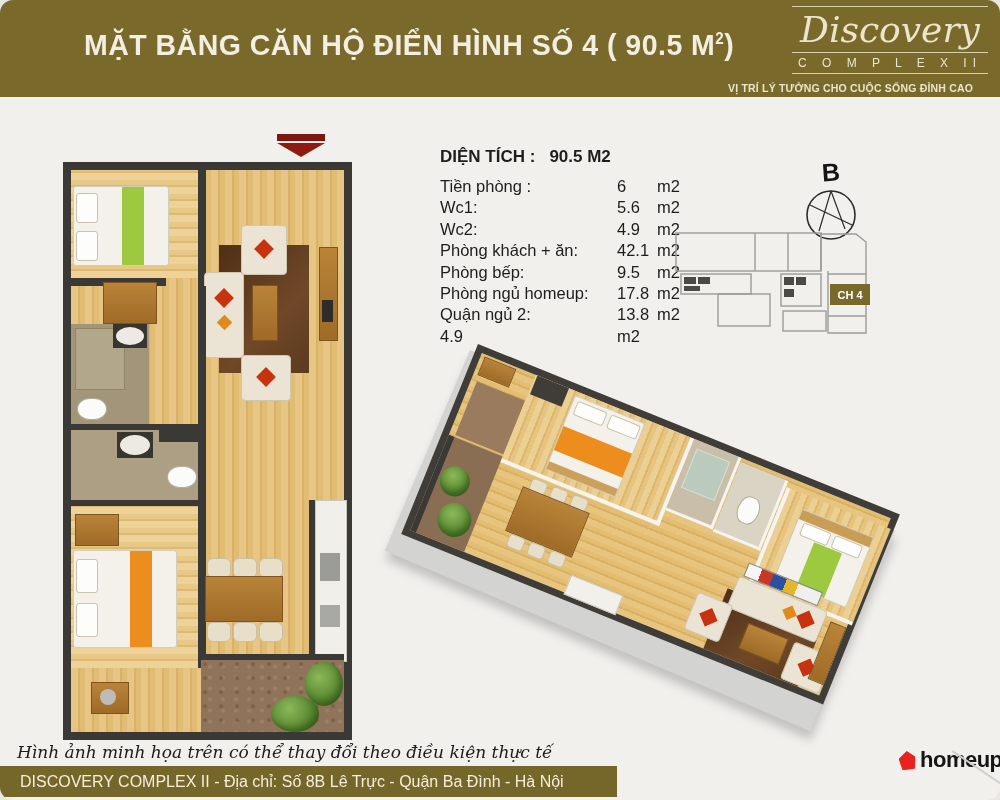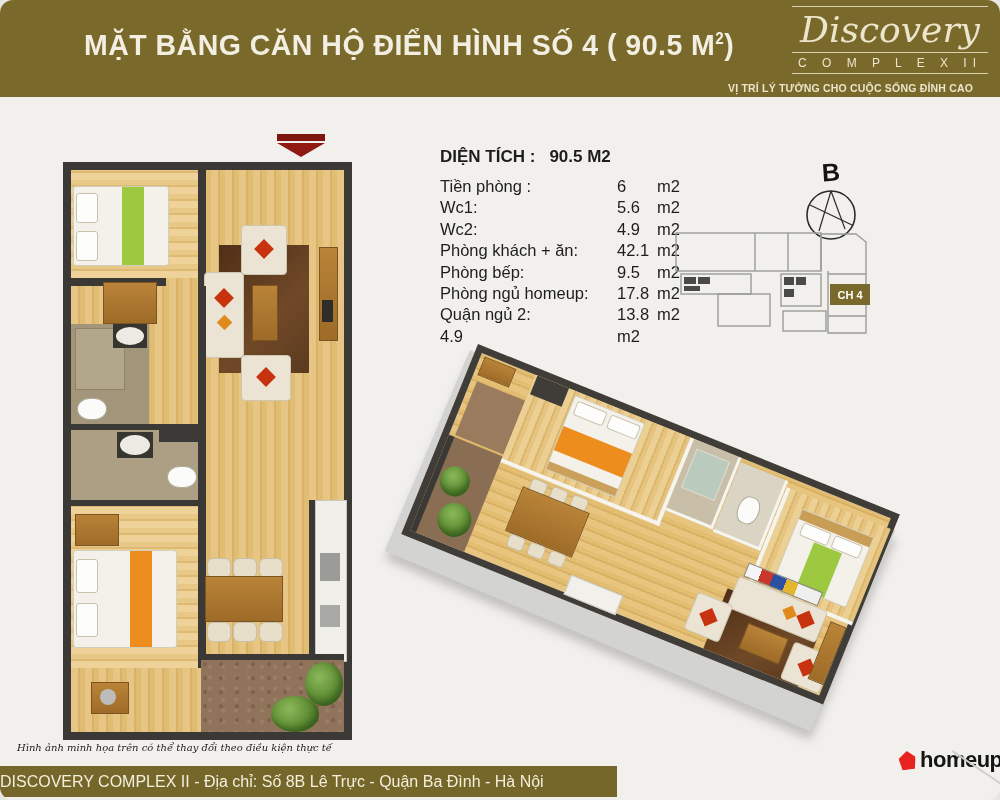--- a/index.html
+++ b/index.html
@@ -70,23 +70,23 @@
             transform:rotate(23deg);transform-origin:left top;box-shadow:4px 8px 10px rgba(110,110,110,.35);}
   .plan3d{position:absolute;left:478px;top:344px;width:455px;height:205px;box-sizing:border-box;
           border:7px solid #403d38;transform:rotate(22deg);transform-origin:left top;
           background:repeating-linear-gradient(0deg,#e7c57e 0 6px,#d9b165 6px 8px,#e2bd72 8px 12px);}
   .room3-wood{background:repeating-linear-gradient(90deg,#eccf93 0 6px,#dcb86e 6px 8px,#e6c480 8px 12px);}
   .tv3{background:linear-gradient(90deg,#f5f5f5 0 18%,#c9372b 18% 34%,#2c4fa0 34% 52%,#e3b62c 52% 68%,#efefef 68% 100%);
        border:1px solid #8a8a88;}
 
   
   .disclaimer{position:absolute;left:17px;top:742px;font-family:"DejaVu Serif",serif;
-              font-style:italic;font-size:10px;color:#1c1c1c;}
+              font-style:italic;font-size:17px;color:#1c1c1c;}
   .addressbar{position:absolute;left:0;top:766px;width:617px;height:31px;background:#75662a;}
-  .addressbar span{display:block;line-height:31px;font-size:16px;color:#f4efdc;white-space:nowrap;}
+  .addressbar span{display:block;padding-left:20px;line-height:31px;font-size:16px;color:#f4efdc;white-space:nowrap;}
   .homeup{position:absolute;left:899px;top:747px;display:flex;align-items:center;gap:4px;}
   .homeup-icon{width:17px;height:19px;background:#e8231f;transform:rotate(-10deg);
                clip-path:polygon(55% 0,100% 38%,84% 100%,12% 96%,0 34%);}
   .homeup-text{font-size:22px;font-weight:800;color:#151515;letter-spacing:-.5px;}
   .corner-line{position:absolute;left:946px;top:770px;width:72px;height:2px;background:#cfcfcd;transform:rotate(34deg);}
 </style>
 </head>
 <body>
 
 <div class="stage">

